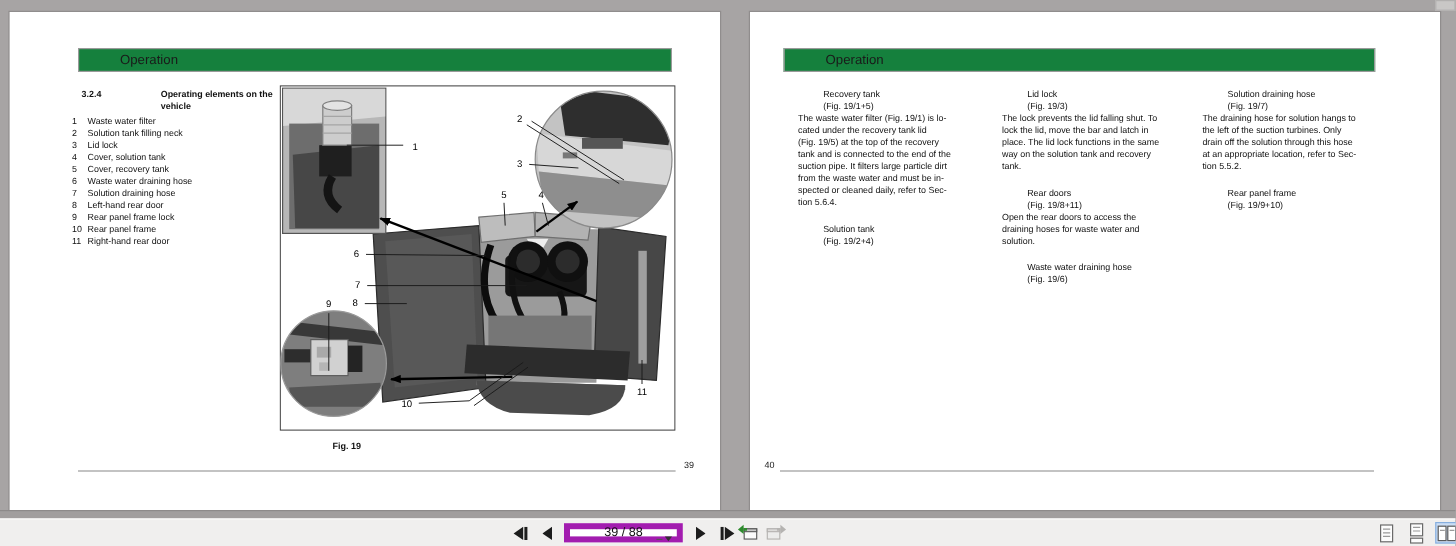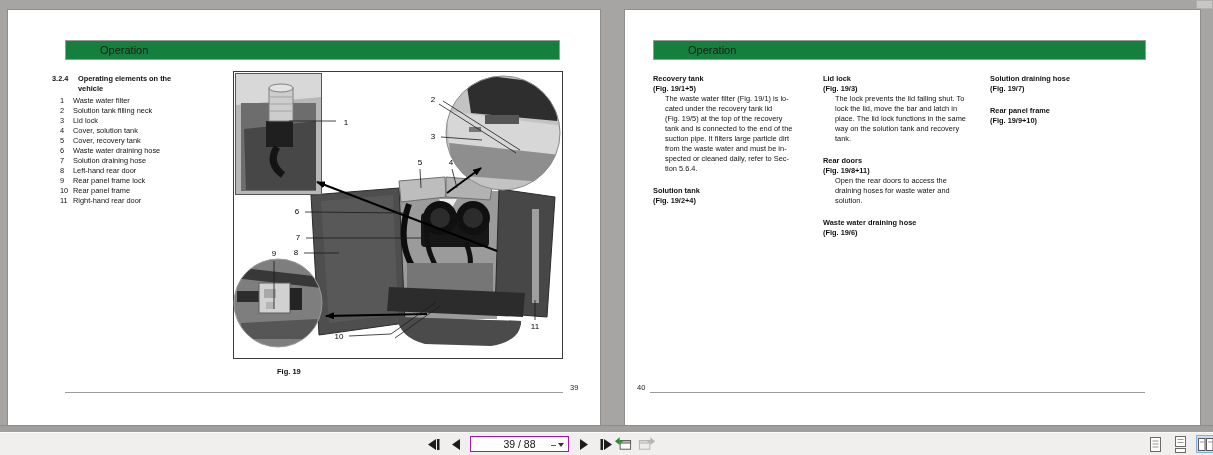--- a/index.html
+++ b/index.html
@@ -14,21 +14,21 @@
   .page-left{left:8px;width:592px;}
   .page-right{left:625px;width:575px;}
 
   .op-header{
     position:absolute;height:20px;background:#15803d;border:1px solid #9a9a9a;
     display:flex;align-items:center;font-size:11px;color:#1a1a1a;padding-left:34px;box-sizing:border-box;
   }
   .page-left .op-header{left:57px;top:30px;width:495px;}
   .page-right .op-header{left:28px;top:30px;width:493px;}
 
-  .sec-head{position:absolute;left:44px;top:64px;display:flex;font-size:7.4px;font-weight:bold;color:#111;line-height:10px;}
+  .sec-head{position:absolute;left:60px;top:64px;display:flex;font-size:7.4px;font-weight:bold;color:#111;line-height:10px;gap:40px;}
   .sec-head .sec-num{width:26px;}
   .sec-head .sec-title{white-space:pre-line;}
 
   .parts-list{position:absolute;left:52px;top:86px;font-size:7.4px;color:#111;line-height:10px;}
   .parts-list .row{display:flex;}
   .parts-list .num{width:13px;}
 
   .figure{position:absolute;left:225px;top:61px;width:330px;height:288px;}
   .fig-caption{position:absolute;left:227px;top:357px;font-size:7.5px;font-weight:bold;color:#111;padding-left:42px;}
 
@@ -38,33 +38,33 @@
   .page-num{position:absolute;font-size:7.5px;color:#222;}
   .page-num.pn-right{left:562px;top:373px;}
   .page-num.pn-left{left:12px;top:373px;}
 
   
   .col{position:absolute;top:64px;font-size:7.4px;line-height:10px;color:#111;}
   .col-1{left:28px;width:168px;}
   .col-2{left:198px;width:166px;}
   .col-3{left:365px;width:166px;}
   .section{margin-bottom:12px;}
-  .s-title,.s-figref{font-weight:bold;}
+  .s-title,.s-figref{font-weight:normal;margin-left:33px;}
   .s-body{white-space:pre-line;margin-left:12px;}
 
   
   .edge-band{position:absolute;left:0;top:425px;width:1213px;height:7px;background:#a19e9e;border-top:1px solid #8d8a8a;box-sizing:border-box;}
   .toolbar{position:absolute;left:0;top:432px;width:1213px;height:23px;background:#f0efee;border-top:1px solid #fbfbfa;box-sizing:border-box;}
   .tb-cluster{position:absolute;top:0;height:22px;display:flex;align-items:center;}
   .nav-cluster{left:424px;gap:5px;}
   .view-cluster{left:614px;gap:6px;}
   .layout-cluster{left:1146px;gap:7px;}
   .tb-btn{width:18px;height:18px;display:flex;align-items:center;justify-content:center;background:transparent;border:none;padding:0;cursor:default;}
   .page-field{
-    width:99px;height:16px;background:#fff;border:1px solid #a21caf;box-sizing:border-box;
+    width:99px;height:16px;background:#fff;border:5px solid #a21caf;box-sizing:border-box;
     display:flex;align-items:center;justify-content:center;position:relative;font-size:10.5px;color:#111;
   }
   .page-field .dd{position:absolute;right:4px;top:6px;width:0;height:0;border-left:3.5px solid transparent;border-right:3.5px solid transparent;border-top:4px solid #333;}
   .page-field .dd-dash{position:absolute;right:12px;top:8px;width:5px;height:1px;background:#555;}
 
   .scroll-frag{position:absolute;left:1196px;top:0;width:17px;height:9px;background:#c9c7c6;border:1px solid #b2b0af;box-sizing:border-box;}
 
   svg{display:block;}
 </style>
 </head>
@@ -295,20 +295,25 @@
     <div class="section">
       <div class="s-title">Waste water draining hose</div>
       <div class="s-figref">(Fig. 19/6)</div>
     </div>
   </div>
 
   <div class="col col-3">
     <div class="section">
       <div class="s-title">Solution draining hose</div>
       <div class="s-figref">(Fig. 19/7)</div>
+      <div class="s-body">The draining hose for solution hangs to
+the left of the suction turbines. Only
+drain off the solution through this hose
+at an appropriate location, refer to Sec-
+tion 5.5.2.</div>
     </div>
     <div class="section">
       <div class="s-title">Rear panel frame</div>
       <div class="s-figref">(Fig. 19/9+10)</div>
     </div>
   </div>
 
   <div class="footer-line"></div>
   <div class="page-num pn-left">40</div>
 </div>

